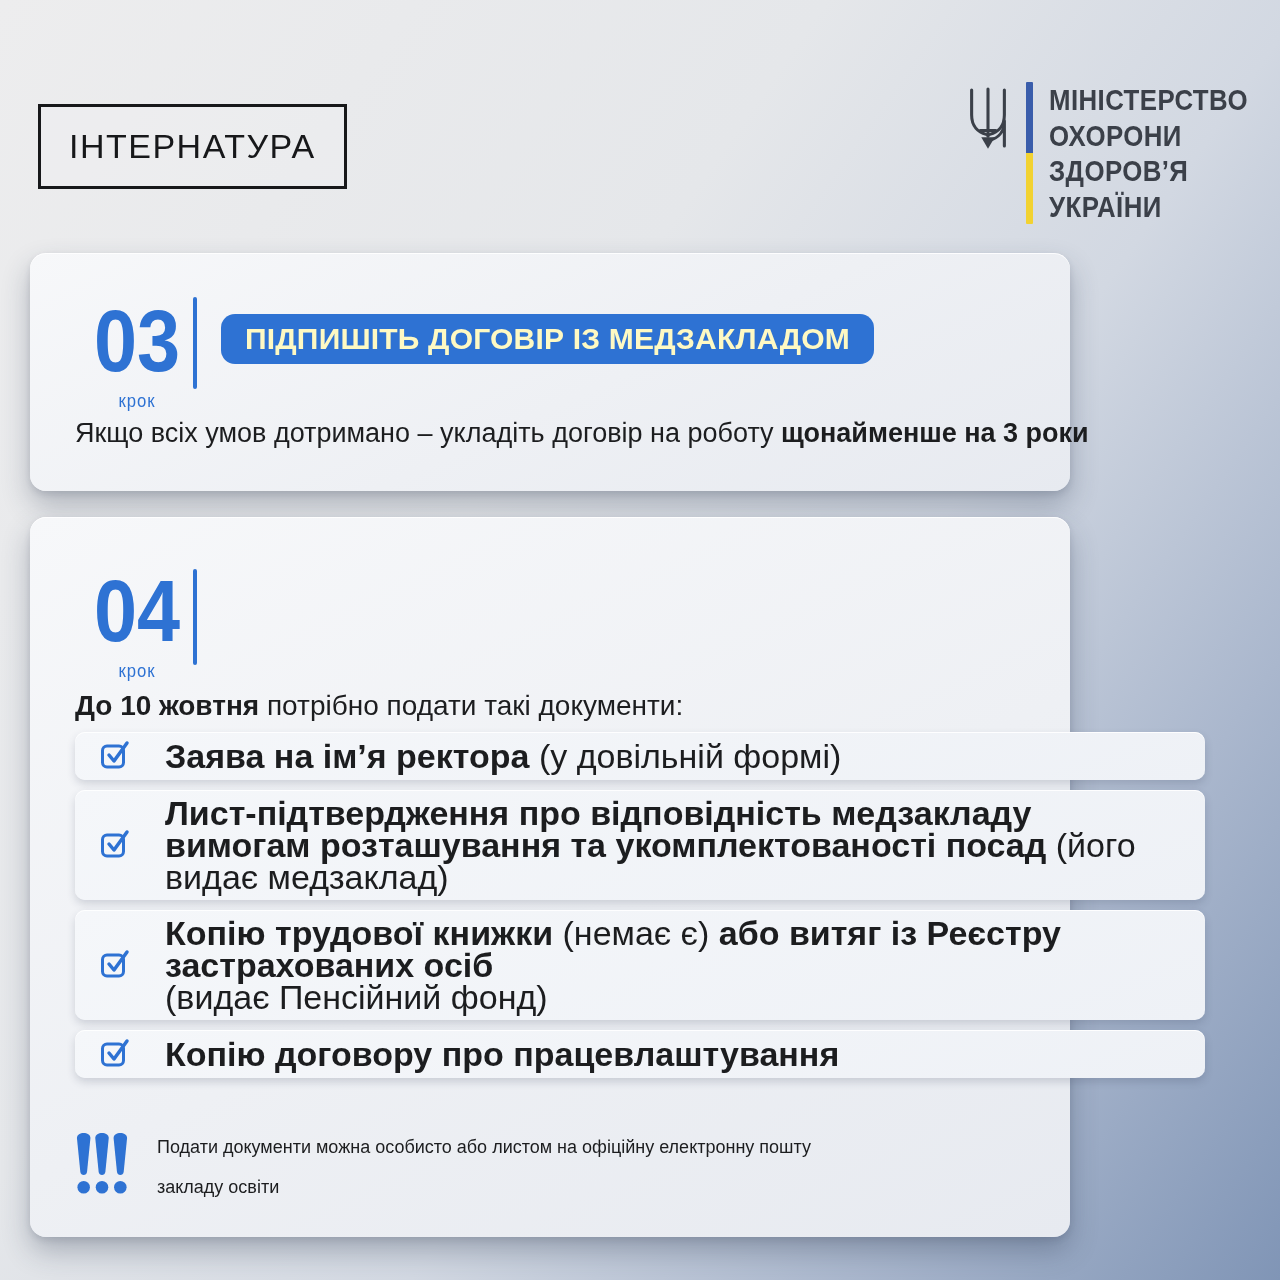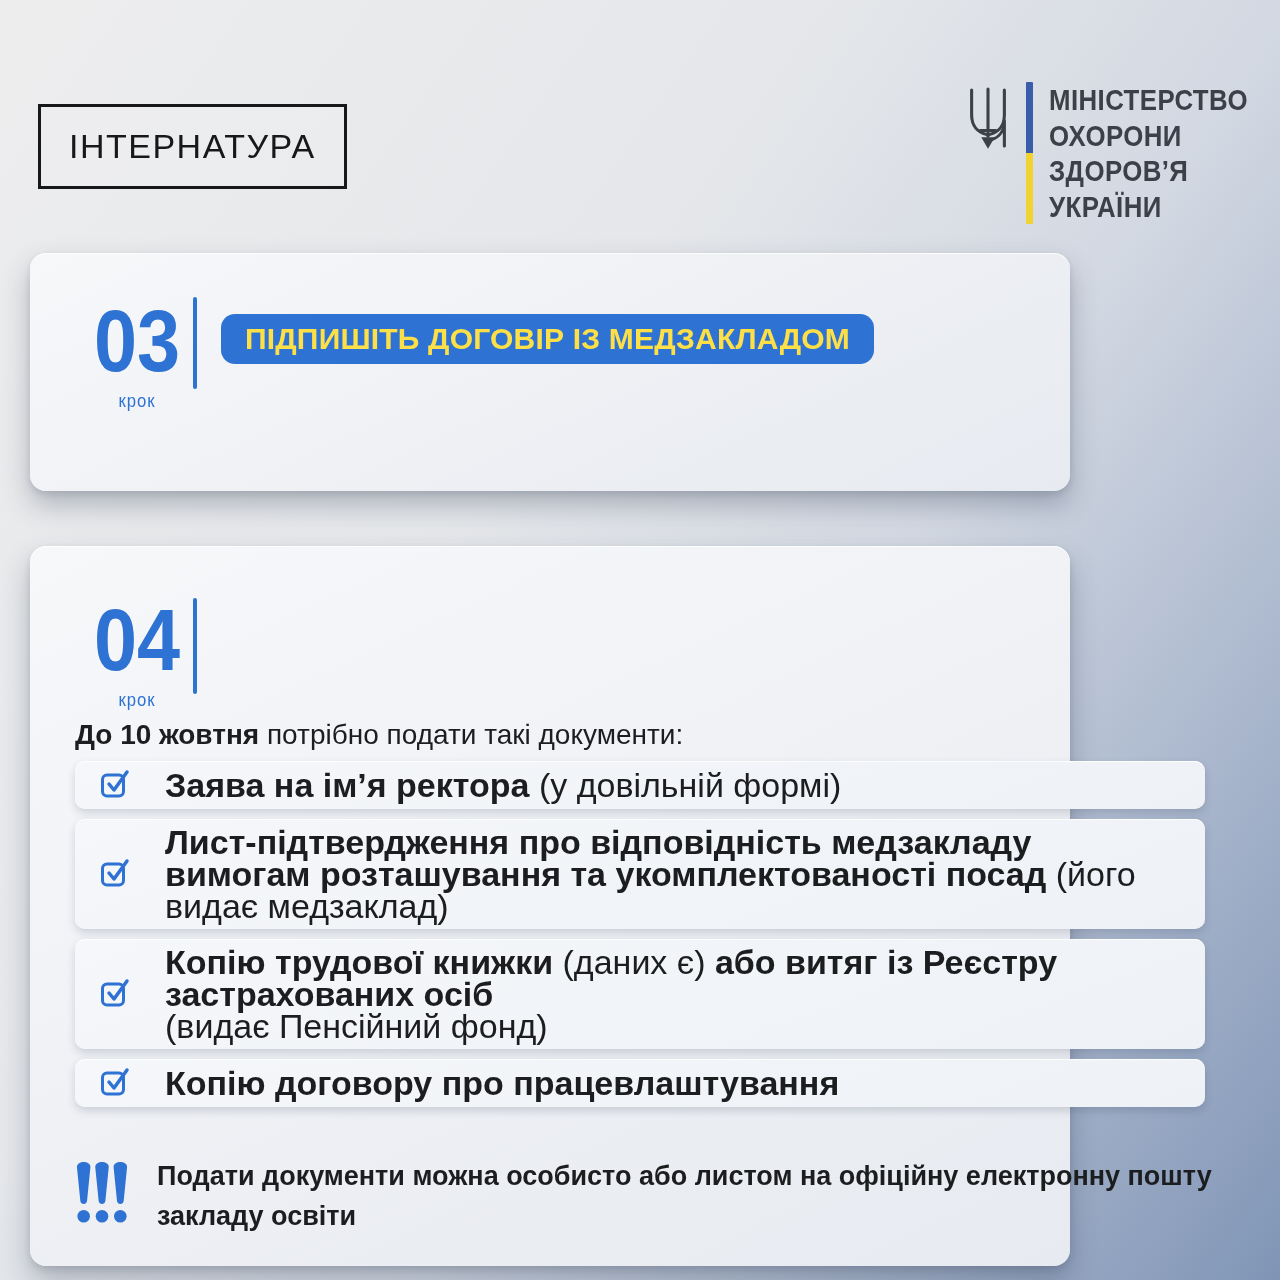--- a/index.html
+++ b/index.html
@@ -25,58 +25,58 @@
     margin-left:16px;font-weight:700;font-size:30px;line-height:35.5px;
     color:#3b4049;letter-spacing:.5px;transform:scaleX(.86);transform-origin:left top;white-space:nowrap;
   }
   
   .card{
     position:absolute;left:30px;width:1040px;border-radius:16px;
     background:linear-gradient(155deg,#f7f8fa 0%,#eef0f4 55%,#e7eaf0 100%);
     box-shadow:0 14px 28px rgba(40,52,76,.30),0 3px 6px rgba(40,52,76,.12),inset 0 1px 0 rgba(255,255,255,.85);
   }
   .card1{top:253px;height:238px;}
-  .card2{top:517px;height:720px;margin-top:29px;}
+  .card2{top:517px;height:720px;}
   .stepnum{
     position:absolute;left:52px;width:110px;text-align:center;
     font-size:88px;line-height:1;font-weight:700;color:#2e72d3;
     transform:scaleX(.88);transform-origin:center top;
   }
   .stepword{display:block;font-size:19px;font-weight:400;letter-spacing:1px;margin-top:6px;color:#2e72d3;}
   .vline{position:absolute;left:163px;width:4px;background:#2e72d3;border-radius:2px;}
   .card1 .stepnum{top:44px;}
   .card1 .vline{top:44px;height:92px;}
   .card2 .stepnum{top:50px;}
   .card2 .vline{top:52px;height:96px;}
   .pillwrap{position:absolute;left:191px;}
   .card1 .pillwrap{top:61px;}
   .card2 .pillwrap{top:50px;}
   .pill{
-    display:table;background:#2e72d3;color:#fde047;font-weight:700;font-size:30px;
+    display:table;background:#2e72d3;color:#fef9c3;font-weight:700;font-size:30px;
     line-height:50px;padding:0 24px;border-radius:14px;white-space:nowrap;letter-spacing:.2px;
   }
   .pill.l1{border-radius:14px 14px 14px 0;}
   .pill.l2{border-radius:0 0 14px 14px;margin-top:-1px;}
   .bodytext{position:absolute;left:45px;top:163px;font-size:27px;line-height:34px;white-space:nowrap;}
   .b{font-weight:700;}
   .intro{position:absolute;left:45px;top:172px;font-size:28px;line-height:34px;}
   
   .checklist{position:absolute;left:45px;top:215px;width:1130px;display:flex;flex-direction:column;gap:10px;}
   .doc-row{
     display:flex;align-items:center;box-sizing:border-box;
     background:linear-gradient(160deg,#f5f7fa 0%,#eef1f6 100%);
     border-radius:10px;padding:7px 24px 7px 25px;min-height:48px;
     box-shadow:0 4px 9px rgba(45,58,82,.18),inset 0 1px 0 rgba(255,255,255,.9);
   }
   .doc-row .cbox{flex:0 0 30px;margin-right:35px;}
   .doc-row .dtext{font-size:34px;line-height:32px;}
   
   .note{position:absolute;left:45px;top:610px;display:flex;align-items:flex-start;}
   .note .bangs{flex:0 0 54px;margin-top:2px;}
-  .note .ntext{margin-left:28px;font-size:27px;line-height:40px;font-weight:700;}
+  .note .ntext{margin-left:28px;font-size:18px;line-height:40px;font-weight:400;}
   .nowrap{white-space:nowrap;}
 </style>
 </head>
 <body>
 
 <div class="canvas">
 
   <div class="title-badge">ІНТЕРНАТУРА</div>
 
   <div class="logo">
@@ -103,20 +103,23 @@
 
   <div class="card card1">
     <div class="stepnum">
       <span>03</span>
       <span class="stepword">крок</span>
     </div>
     <div class="vline"></div>
     <div class="pillwrap">
       <div class="pill">ПІДПИШІТЬ ДОГОВІР ІЗ МЕДЗАКЛАДОМ</div>
     </div>
+    <div class="bodytext">
+      <span>Якщо всіх умов дотримано – укладіть договір на роботу </span><span class="b">щонайменше на 3 роки</span>
+    </div>
   </div>
 
   <div class="card card2">
     <div class="stepnum">
       <span>04</span>
       <span class="stepword">крок</span>
     </div>
     <div class="vline"></div>
 
     <div class="intro">
@@ -151,21 +154,21 @@
 
 
       <div class="doc-row">
         <span class="cbox">
           <svg width="30" height="30" viewBox="0 0 30 30">
               <rect x="2.5" y="7" width="21" height="21" rx="4.5" fill="none" stroke="#2e72d3" stroke-width="3"></rect>
               <path d="M9 16 L14 22 L27 4" fill="none" stroke="#2e72d3" stroke-width="3.5" stroke-linecap="round" stroke-linejoin="round"></path>
             </svg>
         </span>
         <span class="dtext">
-          <span class="b">Копію трудової книжки </span><span>(даних є) </span><span class="b">або витяг із Реєстру застрахованих осіб</span><br>
+          <span class="b">Копію трудової книжки </span><span>(немає є) </span><span class="b">або витяг із Реєстру застрахованих осіб</span><br>
           <span>(видає Пенсійний фонд)</span>
         </span>
       </div>
 
       <div class="doc-row">
         <span class="cbox">
           <svg width="30" height="30" viewBox="0 0 30 30">
               <rect x="2.5" y="7" width="21" height="21" rx="4.5" fill="none" stroke="#2e72d3" stroke-width="3"></rect>
               <path d="M9 16 L14 22 L27 4" fill="none" stroke="#2e72d3" stroke-width="3.5" stroke-linecap="round" stroke-linejoin="round"></path>
             </svg>

